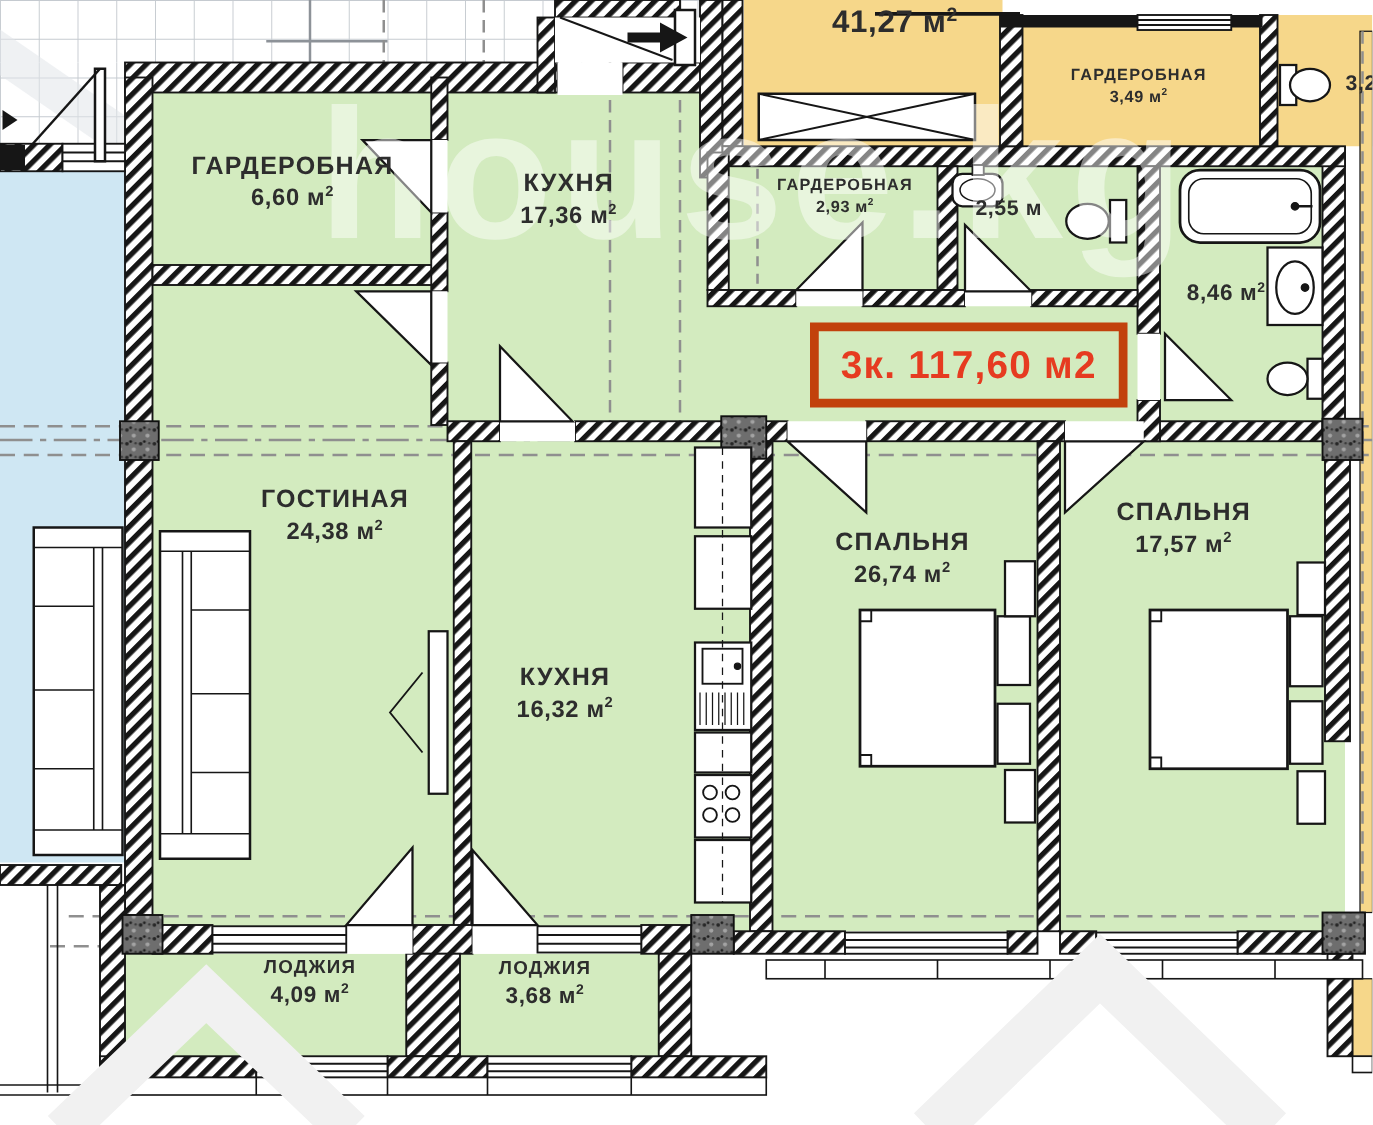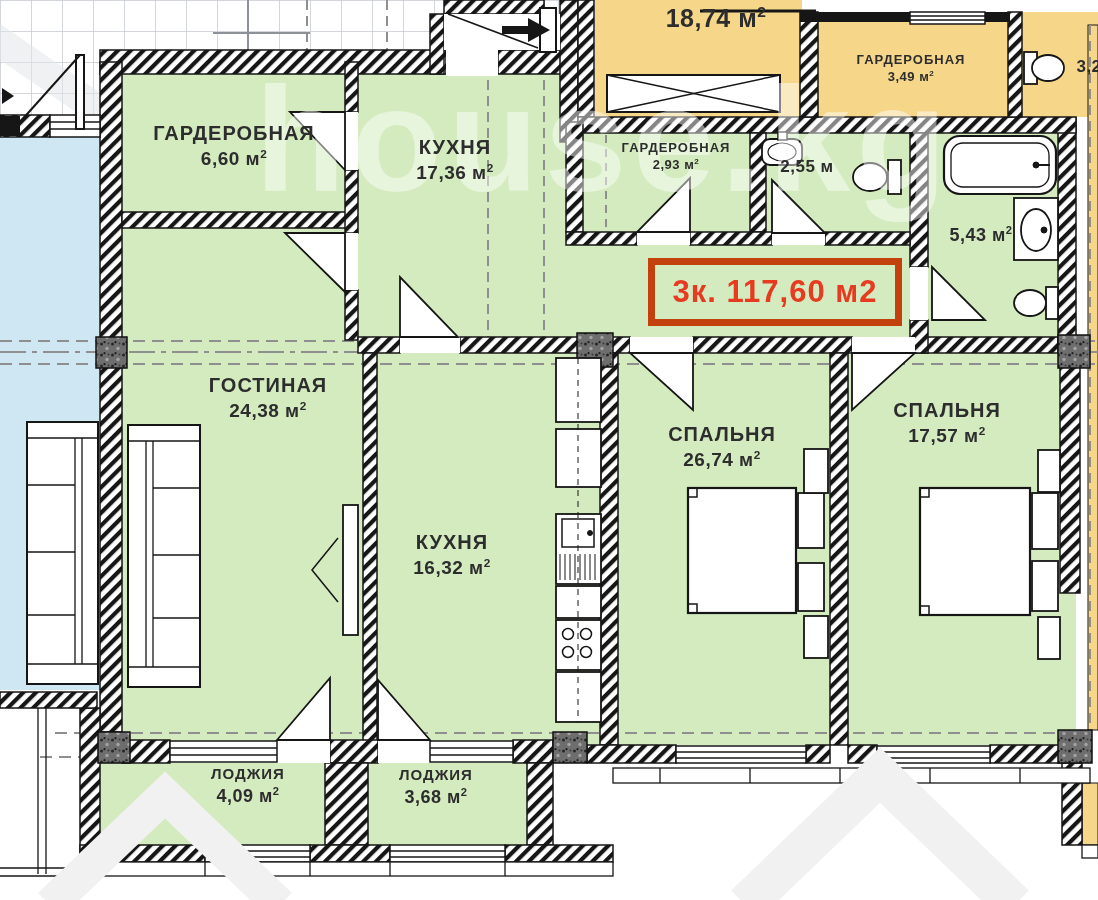--- a/index.html
+++ b/index.html
@@ -378,24 +378,24 @@
   <div class="room-label sm" style="left:676px;top:157px">
     <div class="rname">ГАРДЕРОБНАЯ</div>
     <div class="rarea"><span>2,93 м</span><sup>2</sup></div>
   </div>
 
   <div class="room-label md-single" style="left:807px;top:167px">
     <div class="rarea"><span>2,55 м</span><sup></sup></div>
   </div>
 
   <div class="room-label bath-single" style="left:981px;top:235px">
-    <div class="rarea"><span>5,43 м</span><sup>2</sup></div>
-  </div>
-
-  <div class="room-label lg" style="left:268px;top:398px">
+    <div class="rarea"><span>8,46 м</span><sup>2</sup></div>
+  </div>
+
+  <div class="room-label lg" style="left:268px;top:413px">
     <div class="rname">ГОСТИНАЯ</div>
     <div class="rarea"><span>24,38 м</span><sup>2</sup></div>
   </div>
 
   <div class="room-label lg" style="left:452px;top:555px">
     <div class="rname">КУХНЯ</div>
     <div class="rarea"><span>16,32 м</span><sup>2</sup></div>
   </div>
 
   <div class="room-label lg" style="left:722px;top:447px">
@@ -412,21 +412,21 @@
     <div class="rname">ЛОДЖИЯ</div>
     <div class="rarea"><span>4,09 м</span><sup>2</sup></div>
   </div>
 
   <div class="room-label sm2" style="left:436px;top:787px">
     <div class="rname">ЛОДЖИЯ</div>
     <div class="rarea"><span>3,68 м</span><sup>2</sup></div>
   </div>
 
   <div class="room-label xl-single" style="left:716px;top:18px">
-    <div class="rarea"><span>18,74 м</span><sup>2</sup></div>
+    <div class="rarea"><span>41,27 м</span><sup>2</sup></div>
   </div>
 
   <div class="room-label sm" style="left:911px;top:69px">
     <div class="rname">ГАРДЕРОБНАЯ</div>
     <div class="rarea"><span>3,49 м</span><sup>2</sup></div>
   </div>
 
   <div class="room-label md-single" style="left:1089px;top:67px">
     <div class="rarea"><span>3,2</span><sup></sup></div>
   </div>

